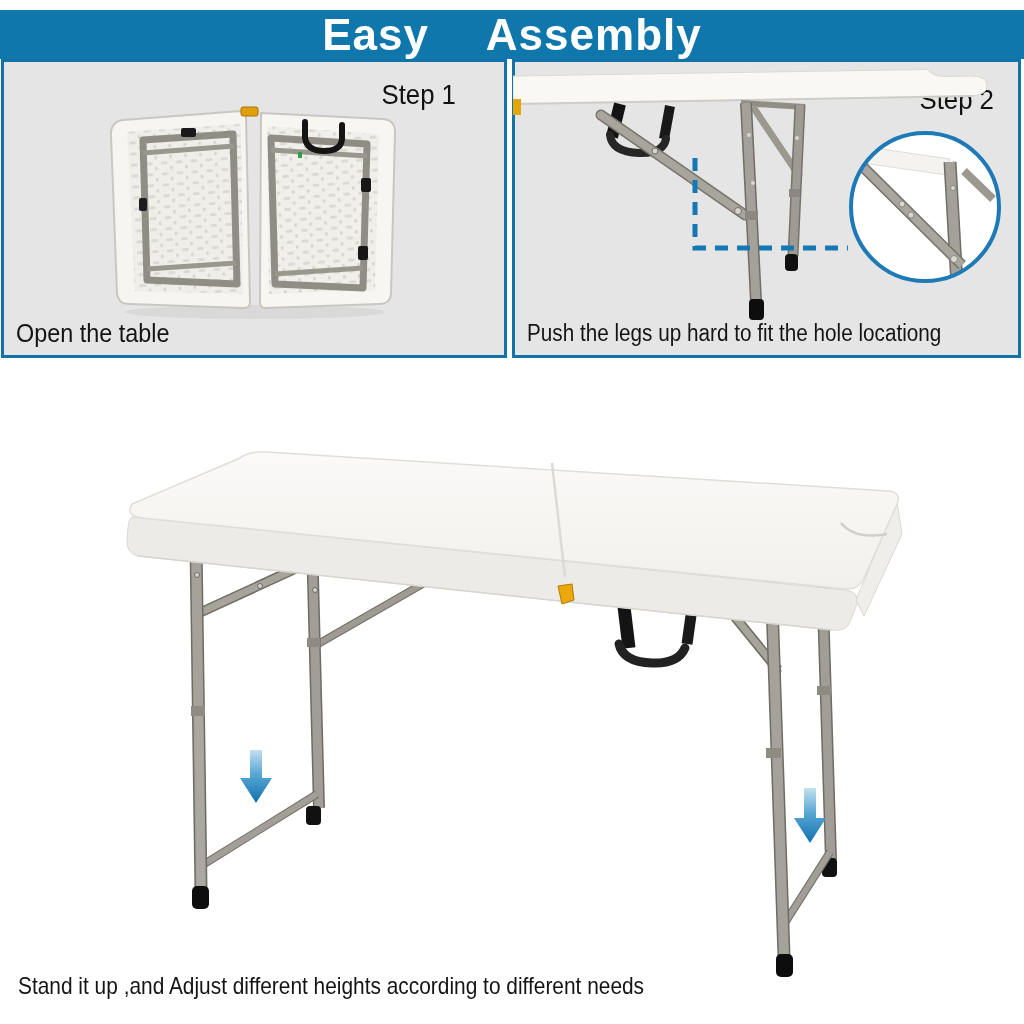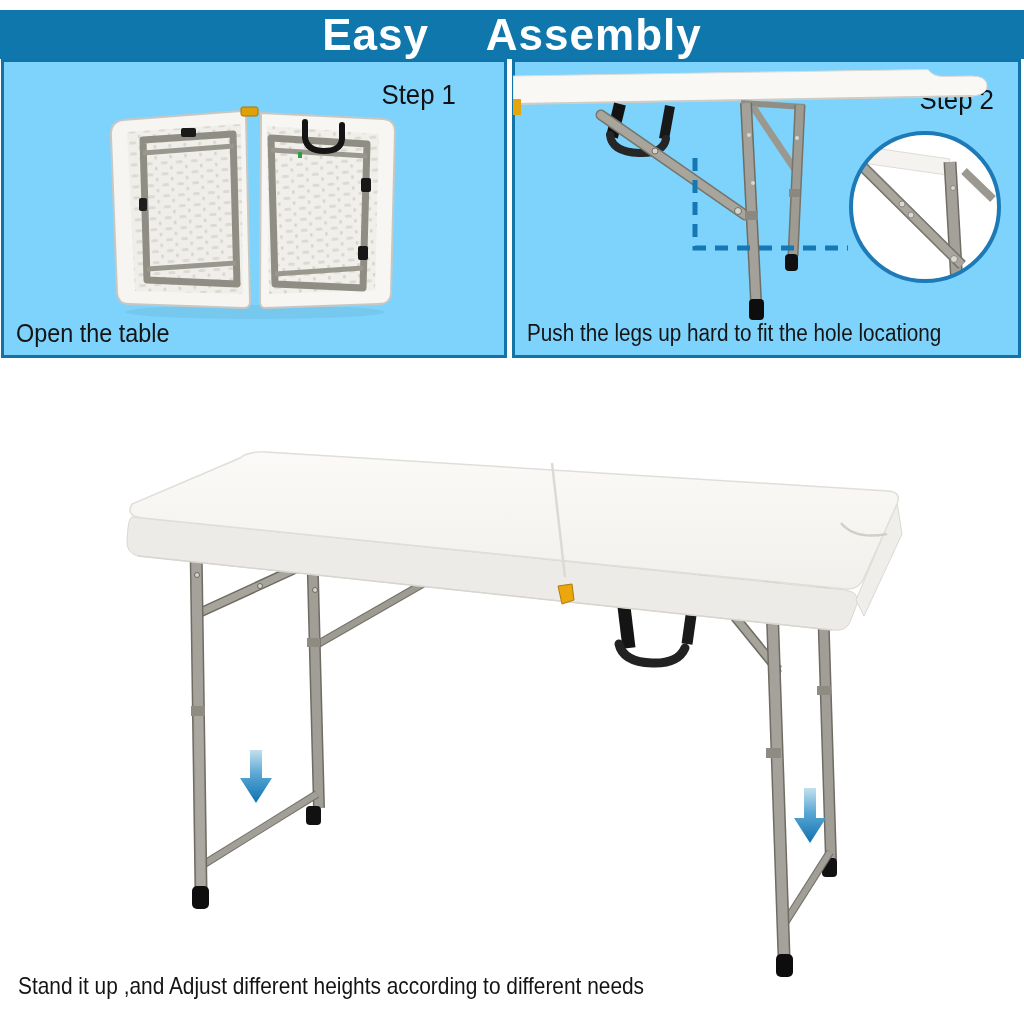--- a/index.html
+++ b/index.html
@@ -2,21 +2,21 @@
 <html><head>
 <meta charset="utf-8">
 <style>
   html,body{margin:0;padding:0;background:#fff;}
   .page{position:relative;width:1024px;height:1024px;background:#ffffff;overflow:hidden;
         font-family:"Liberation Sans", sans-serif;color:#161616;}
   .banner{position:absolute;left:0;top:10px;width:1024px;height:49px;background:#0f77ab;
           display:flex;align-items:center;justify-content:center;}
   .banner h1{margin:8px;font-size:44px;font-weight:bold;color:#ffffff;letter-spacing:1px;
              word-spacing:16px;white-space:pre;line-height:1;}
-  .panel{position:absolute;top:59px;height:293px;border:3px solid #1173a8;background:#7dd3fc;text-decoration:underline;}
+  .panel{position:absolute;top:59px;height:293px;border:3px solid #1173a8;background:#e5e5e5;text-decoration:underline;}
   .panel-left{left:1px;width:500px;}
   .panel-right{left:512px;width:503px;}
   .step-label{position:absolute;font-size:28px;color:#111;transform:scaleX(.92);transform-origin:right;}
   .panel-left .step-label{top:17px;right:48px;}
   .panel-right .step-label{top:22px;right:24px;}
   .caption{position:absolute;left:12px;bottom:6px;font-size:26px;color:#141414;white-space:nowrap;
            transform:scaleX(.9);transform-origin:left;}
   .panel-right .caption{font-size:23px;bottom:8px;}
   .figure-svg{position:absolute;}
   .footer-caption{position:absolute;left:18px;top:972px;font-size:24px;color:#141414;

